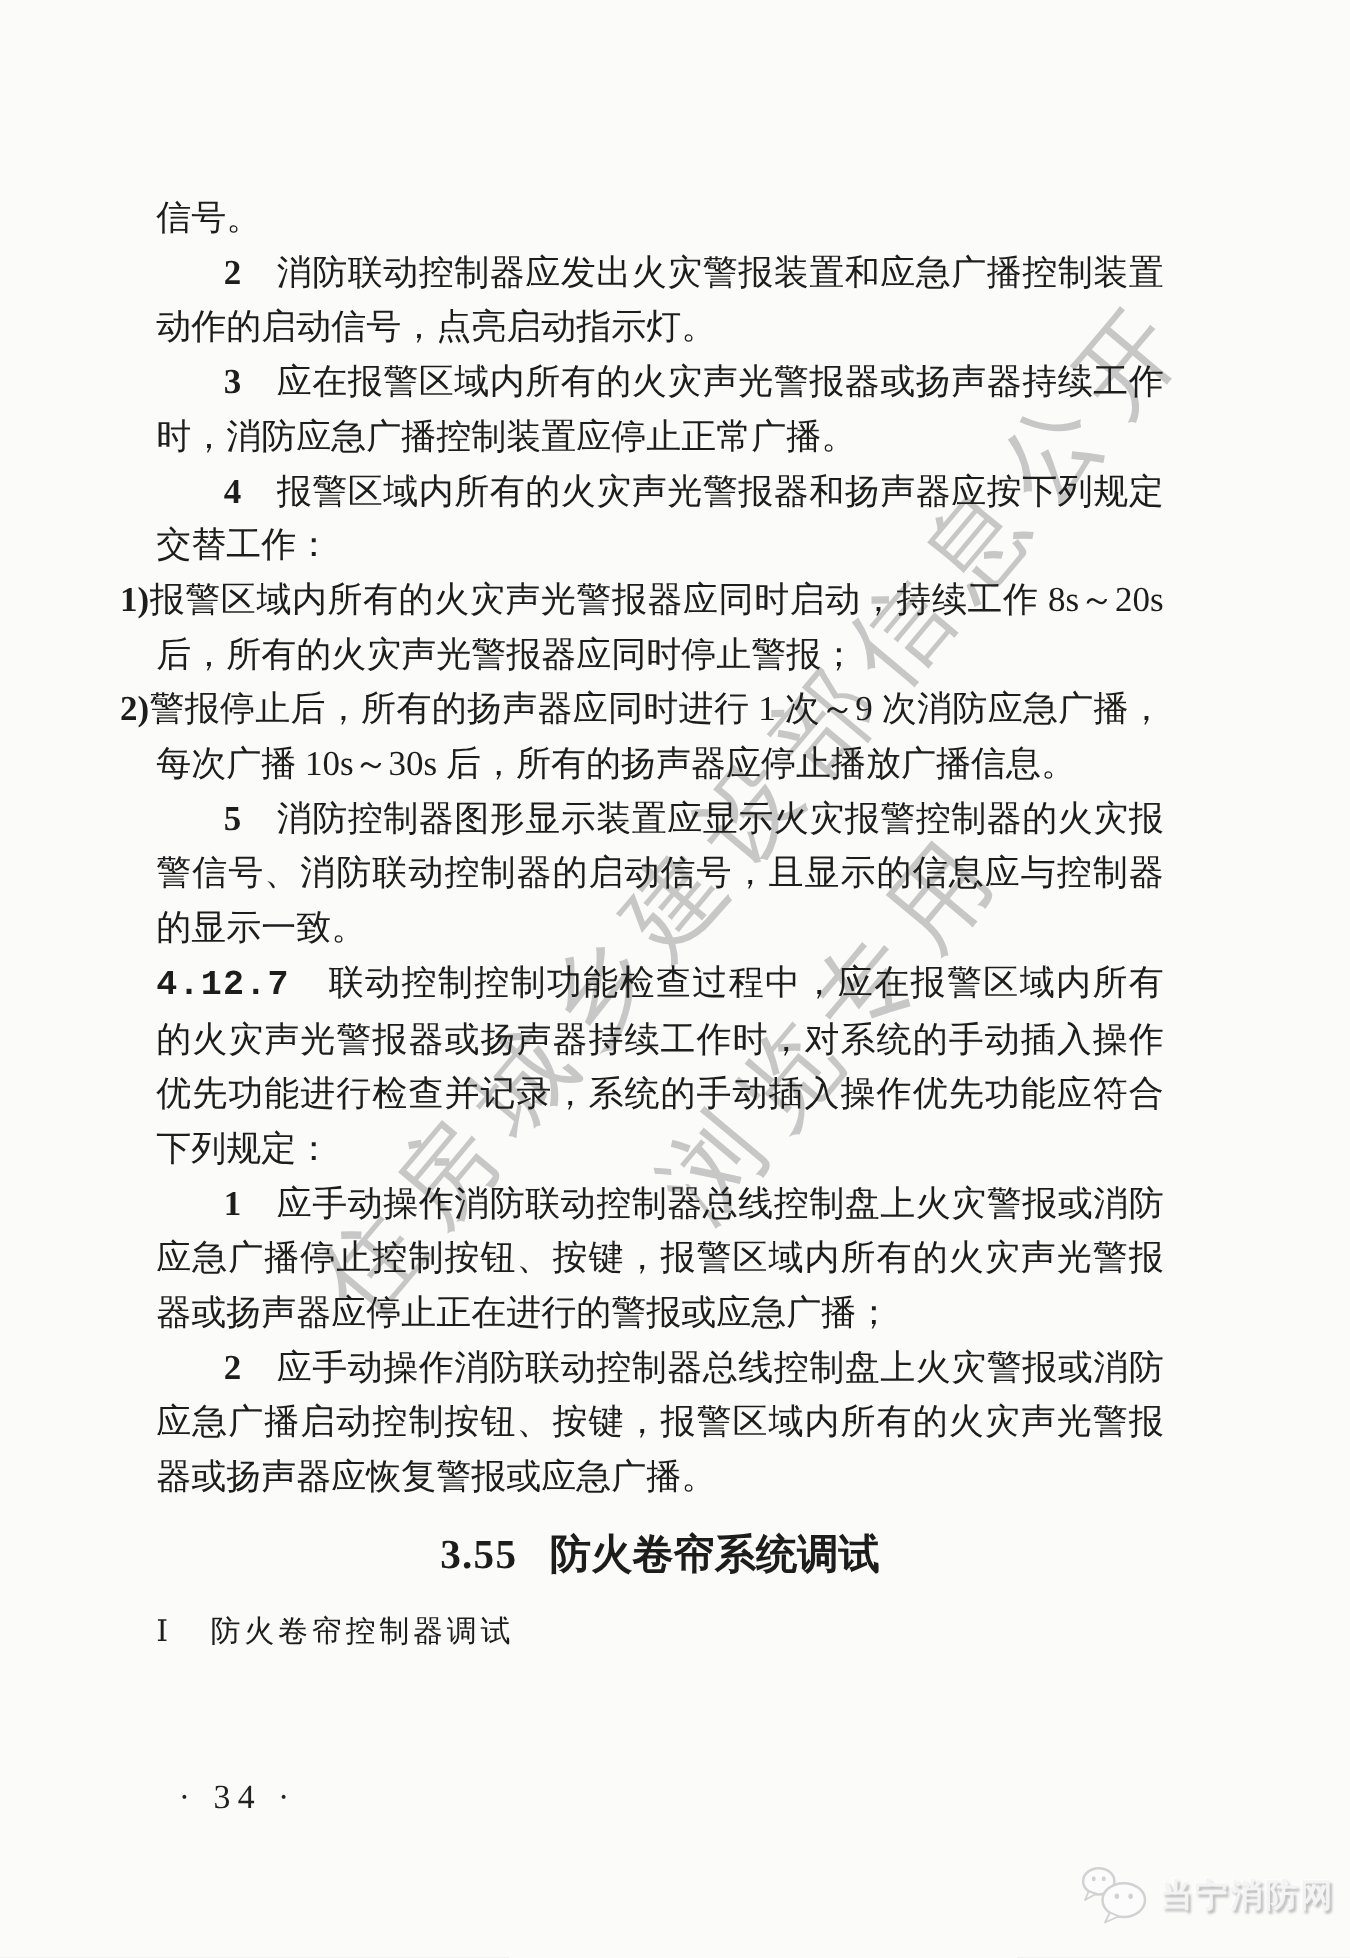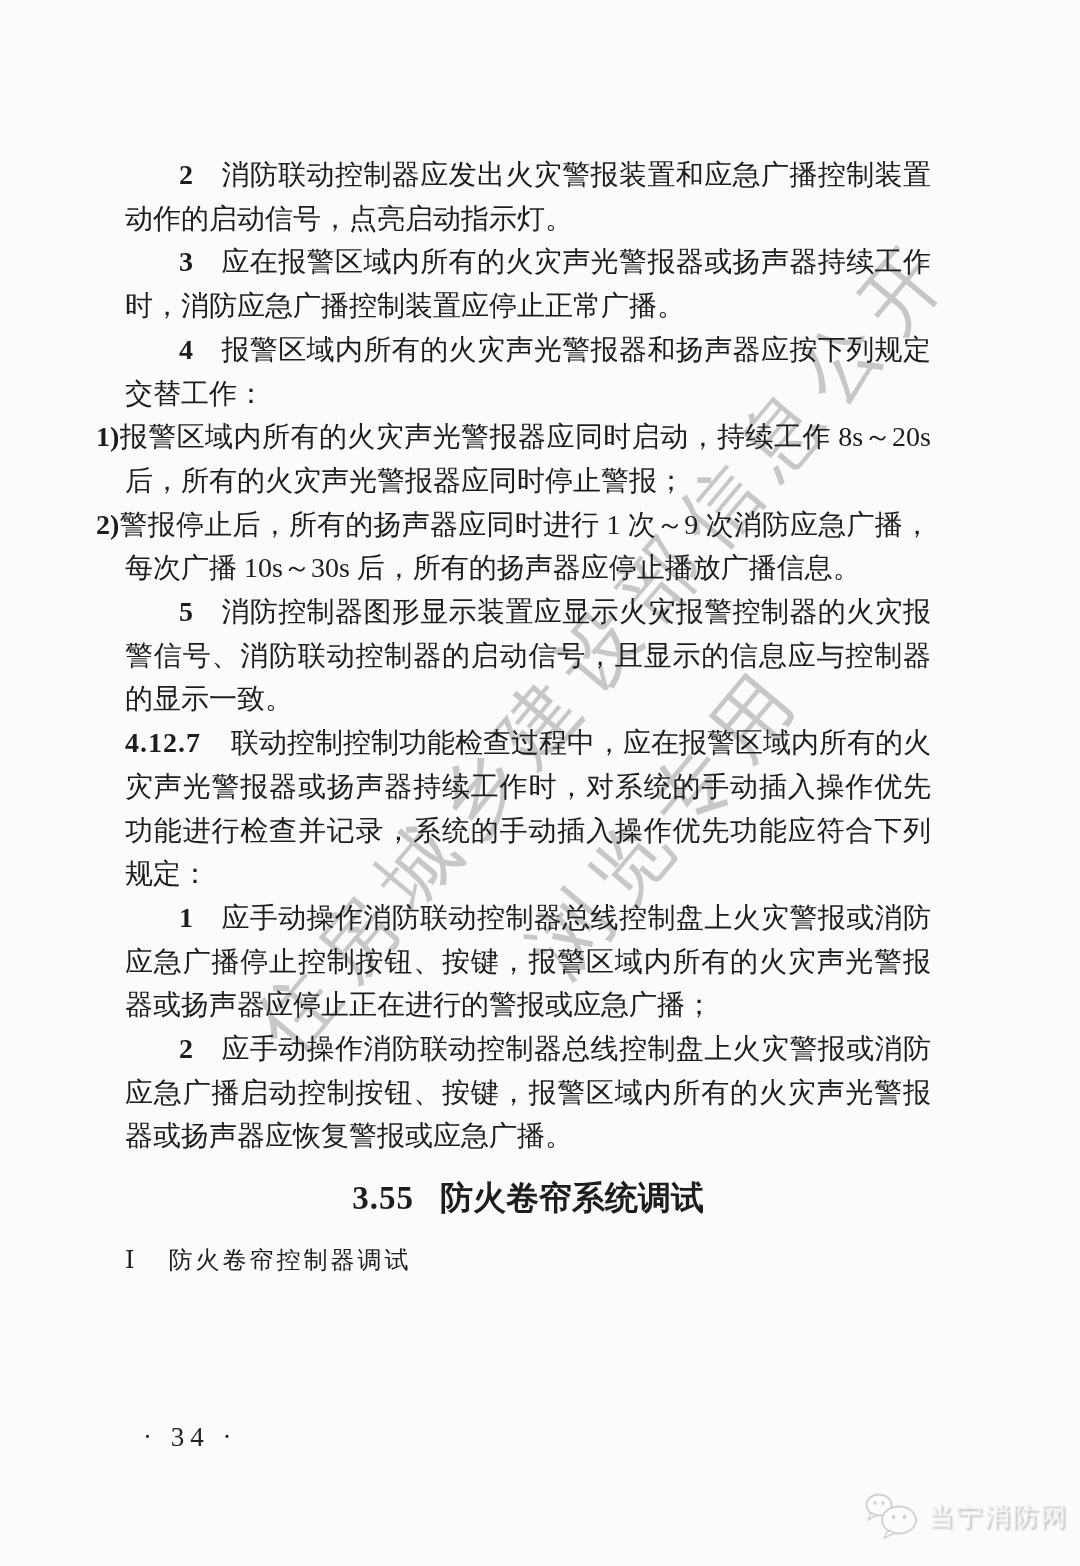--- a/index.html
+++ b/index.html
@@ -35,21 +35,21 @@
     font-size:28px;
     line-height:43.7px;
     text-align:justify;
     text-justify:inter-ideograph;
   }
   .content p{margin:0;padding:0;}
   .p-plain{text-indent:0;}
   .p-num{text-indent:54px;}
   .p-clause{text-indent:0;}
   .num{font-weight:bold;margin-right:28px;}
-  .clause-num{font-weight:bold;margin-right:30px;letter-spacing:1px;}
+  .clause-num{font-weight:bold;margin-right:30px;letter-spacing:1px;font-family:Liberation Mono, monospace;}
   .p-sub{padding-left:109px;text-indent:-29px;}
   .marker{font-weight:bold;}
   
   .h-main{
     margin-top:18px !important;
     text-align:center;
     font-weight:bold;
     font-size:33px;
     line-height:45px;
     text-indent:0;
@@ -77,37 +77,40 @@
   }
   .site-logo{
     position:absolute;
     right:12px;bottom:26px;
     display:flex;align-items:center;
     z-index:3;
   }
   .logo-icon{width:56px;height:48px;margin-right:8px;}
   .logo-text{
     font-family:"Liberation Sans","DejaVu Sans",sans-serif;
-    font-weight:normal;
+    font-weight:bold;
     font-size:26px;
     letter-spacing:2px;
     color:#f4f4f4;
     text-shadow:2px 2px 2px #bdbdbd, -1px -1px 0 #ffffff;
   }
 </style>
 </head>
 <body>
 
 <div class="page">
 
   <div class="watermark wm-line1">住房城乡建设部信息公开</div>
   <div class="watermark wm-line2">浏览专用</div>
 
   <div class="content">
 
+    <p class="p-plain">
+      <span>信号。</span>
+    </p>
 
     <p class="p-num">
       <span class="num">2</span><span>消防联动控制器应发出火灾警报装置和应急广播控制装置动作的启动信号，点亮启动指示灯。</span>
     </p>
 
     <p class="p-num">
       <span class="num">3</span><span>应在报警区域内所有的火灾声光警报器或扬声器持续工作时，消防应急广播控制装置应停止正常广播。</span>
     </p>
 
     <p class="p-num">

